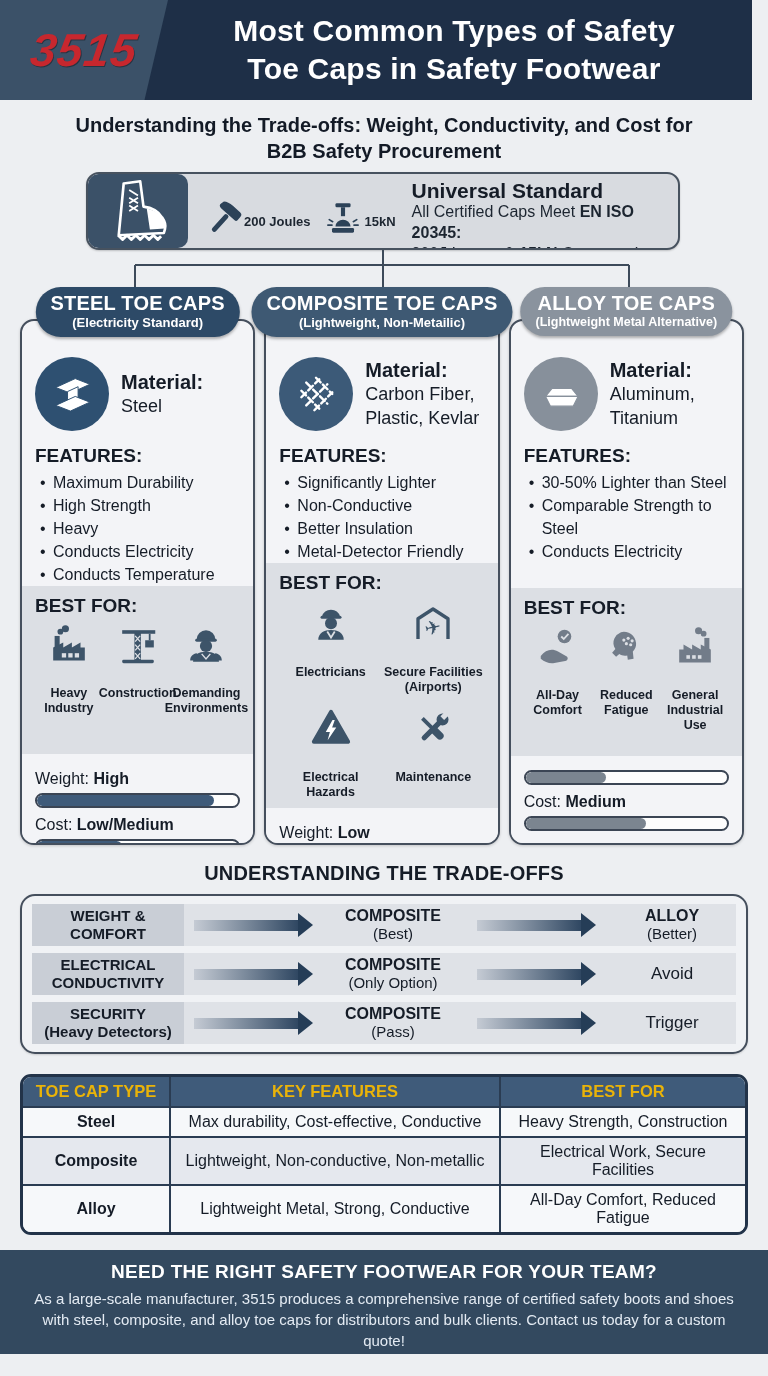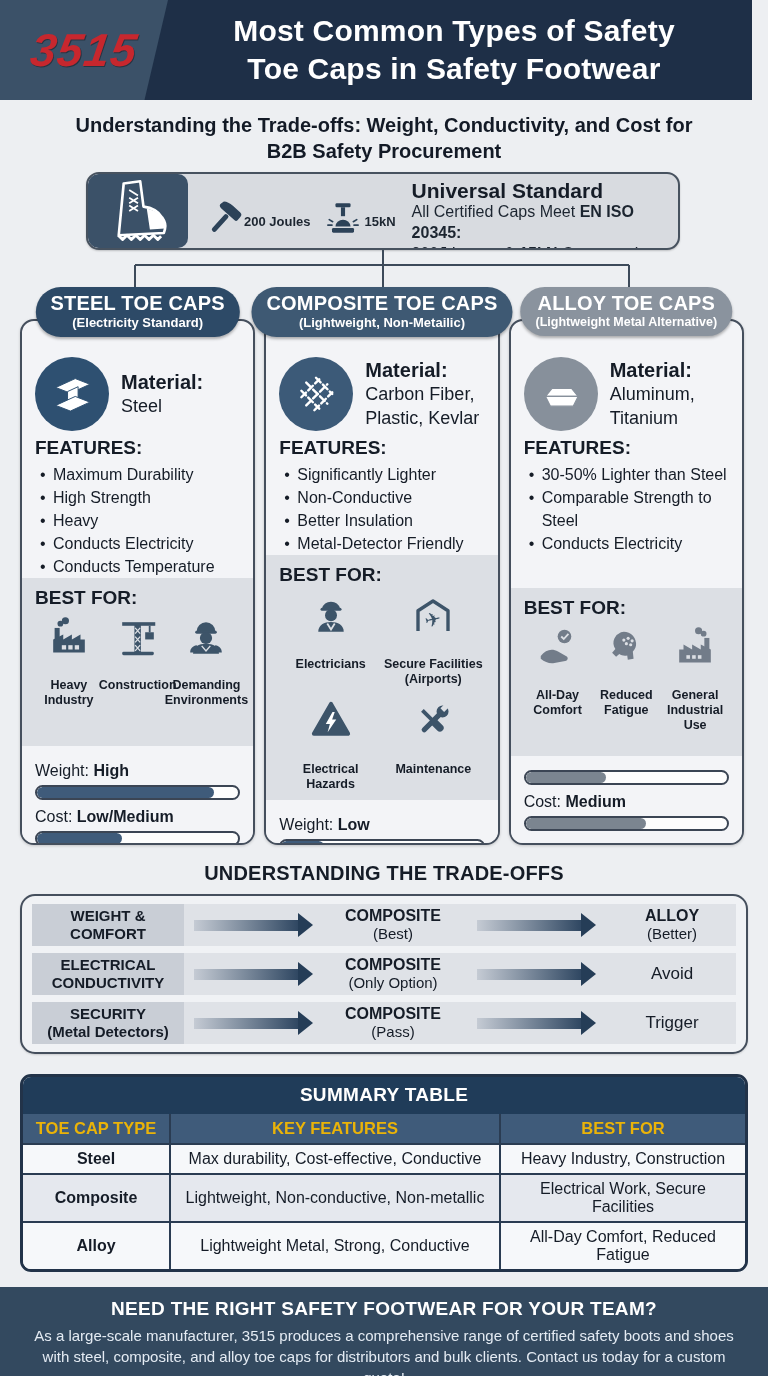--- a/index.html
+++ b/index.html
@@ -57,21 +57,21 @@
         display:flex;flex-direction:column;overflow:hidden;box-shadow:0 1px 3px rgba(0,0,0,.18)}
   .card-inner{padding:36px 13px 0}
   .material{display:flex;align-items:center;gap:12px}
   .mat-circle{width:74px;height:74px;border-radius:50%;flex:none;display:flex;align-items:center;justify-content:center}
   .steel .mat-circle{background:#2e5071}
   .composite .mat-circle{background:#3c5a78}
   .alloy .mat-circle{background:#87909b}
   .mat-text{line-height:24px}
   .mat-label{font-size:20px;font-weight:800}
   .mat-value{font-size:18px}
-  .feat-head{font-size:19px;font-weight:800;margin:6px 0 4px}
+  .feat-head{font-size:19px;font-weight:800;margin:14px 0 4px}
   ul.features{list-style:none}
   ul.features li{font-size:16px;line-height:23px;padding-left:18px;position:relative}
   ul.features li::before{content:"•";position:absolute;left:5px}
   .bestfor{background:var(--section);margin-top:auto;padding:9px 13px 8px;flex:none}
   .bf-head{font-size:19px;font-weight:800;margin-bottom:6px}
   .bf-row{display:flex;justify-content:space-between;text-align:center}
   .bf-grid{display:grid;grid-template-columns:1fr 1fr;row-gap:10px;text-align:center}
   .bf-item{display:flex;flex-direction:column;align-items:center;width:33%}
   .bf-grid .bf-item{width:auto}
   .bf-label{font-size:12.5px;font-weight:800;line-height:15px;margin-top:17px}
@@ -111,21 +111,21 @@
   .sum-grid{display:grid;grid-template-columns:146px 330px 1fr}
   .sum-grid > div{border-top:2px solid #2a3c52;border-left:2px solid #2a3c52;display:flex;
                   align-items:center;justify-content:center;text-align:center;padding:5px 6px;font-size:16px}
   .sum-grid > div:nth-child(3n+1){border-left:none}
   .sum-head{background:#3f5b7a;color:#eab308;font-weight:800;font-size:16.5px !important}
   .r-odd{background:#f6f8fa}
   .r-even{background:#e5e8ee}
   .sum-type{font-weight:800}
 
   
-  .footer{margin-top:15px;height:90px;background:var(--footer);color:#fff;text-align:center;padding-top:11px}
+  .footer{margin-top:15px;height:104px;background:var(--footer);color:#fff;text-align:center;padding-top:11px}
   .footer-head{font-size:19px;font-weight:800;letter-spacing:.3px}
   .footer-body{font-size:15px;line-height:21px;color:#e4ebf3;max-width:724px;margin:5px auto 0}
 
   svg{display:block}
 </style>
 </head>
 <body>
 
 <div class="header">
   <div class="logo-panel">
@@ -516,45 +516,44 @@
     </div>
     <div class="t-arrow"></div>
     <div class="t-right">
       <div class="t-right-title plain">Avoid</div>
       <div class="t-sub"></div>
     </div>
   </div>
   <div class="t-row">
     <div class="t-label">
       <span>SECURITY</span>
-      <span>(Metal Detectors)</span>
+      <span>(Heavy Detectors)</span>
     </div>
     <div class="t-arrow"></div>
     <div class="t-mid">
       <div class="t-mid-title">COMPOSITE</div>
       <div class="t-sub">(Pass)</div>
     </div>
     <div class="t-arrow"></div>
     <div class="t-right">
       <div class="t-right-title plain">Trigger</div>
       <div class="t-sub"></div>
     </div>
   </div>
 </div>
 
 <div class="summary">
-  <div class="sum-title">SUMMARY TABLE</div>
   <div class="sum-grid">
     <div class="sum-head" style="border-top:none">TOE CAP TYPE</div>
     <div class="sum-head" style="border-top:none">KEY FEATURES</div>
     <div class="sum-head" style="border-top:none">BEST FOR</div>
 
     <div class="r-odd sum-type">Steel</div>
     <div class="r-odd">Max durability, Cost-effective, Conductive</div>
-    <div class="r-odd">Heavy Industry, Construction</div>
+    <div class="r-odd">Heavy Strength, Construction</div>
 
     <div class="r-even sum-type">Composite</div>
     <div class="r-even">Lightweight, Non-conductive, Non-metallic</div>
     <div class="r-even">Electrical Work, Secure Facilities</div>
 
     <div class="r-odd sum-type">Alloy</div>
     <div class="r-odd">Lightweight Metal, Strong, Conductive</div>
     <div class="r-odd">All-Day Comfort, Reduced Fatigue</div>
   </div>
 </div>

